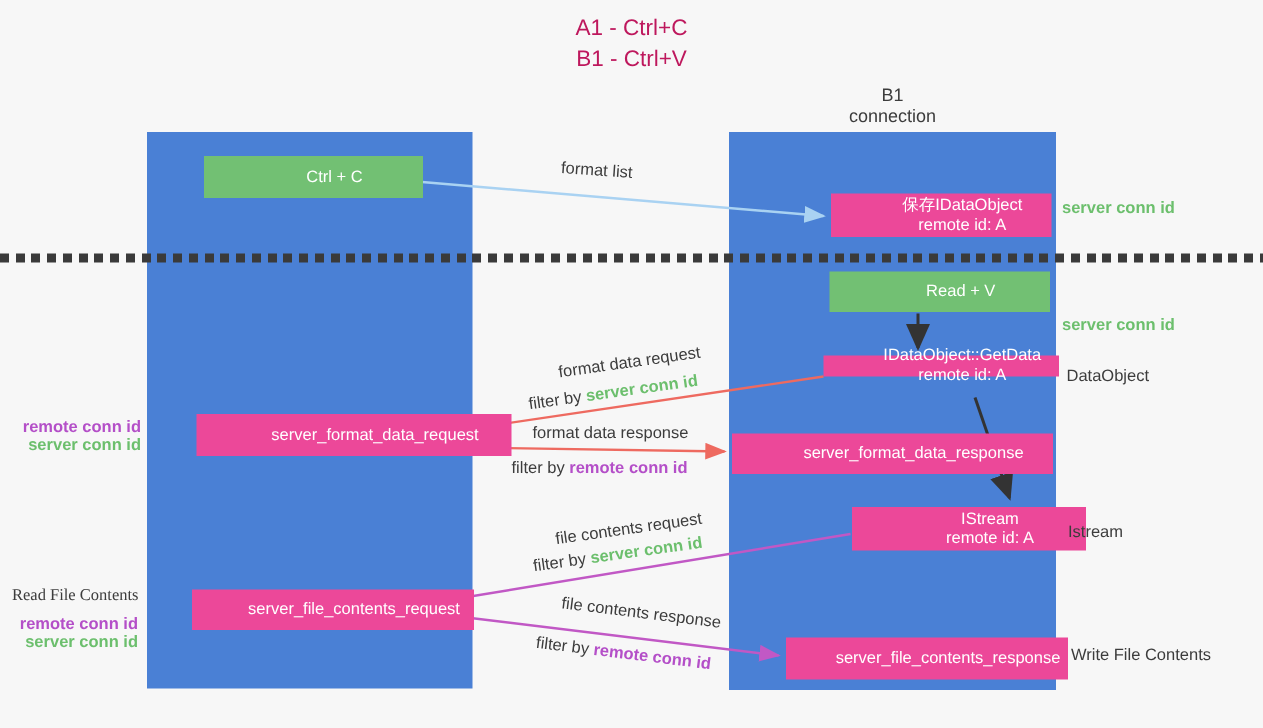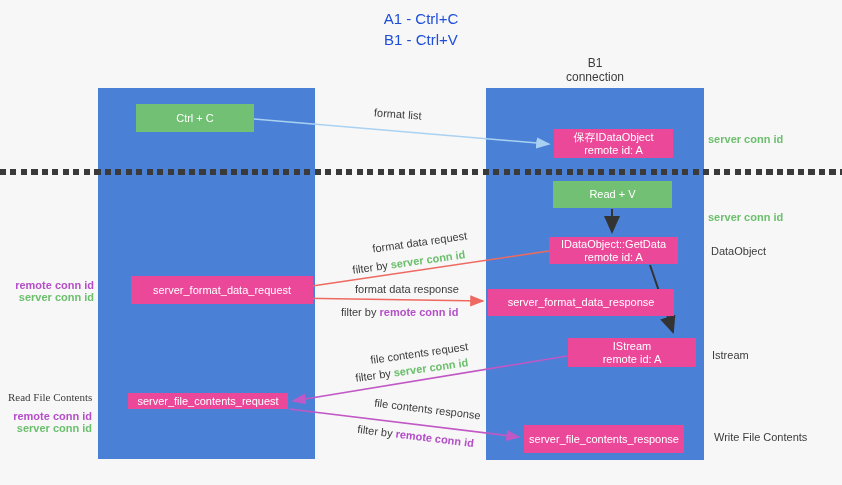--- a/index.html
+++ b/index.html
@@ -1,33 +1,33 @@
 <!DOCTYPE html>
 <html><head>
 <meta charset="utf-8">
 <style>
   html,body{margin:0;padding:0;}
   body{background:#f7f7f7;font-family:"Liberation Sans",sans-serif;}
   #stage{position:relative;width:842px;height:485px;background:#f7f7f7;overflow:hidden;}
 
   .title{position:absolute;left:0;top:8px;width:100%;text-align:center;
-         font-size:15px;line-height:21px;color:#1d4ed8;z-index:4;}
+         font-size:15px;line-height:21px;color:#be185d;z-index:4;}
   .lane-header{position:absolute;text-align:center;font-size:12px;line-height:14px;
                color:#3c3c3c;z-index:4;}
   .lane-header span{display:block;}
 
   .lane{position:absolute;background:#4a80d5;z-index:1;}
   .dotted-line{position:absolute;left:0;top:169px;width:842px;height:6px;z-index:2;
                background:repeating-linear-gradient(90deg,#3a3a3a 0 6px,transparent 6px 10.5px);}
 
   svg.arrows{position:absolute;left:0;top:0;z-index:3;pointer-events:none;}
 
   .node{position:absolute;display:flex;flex-direction:column;align-items:center;
         justify-content:center;color:#fff;font-size:11px;line-height:13px;
-        text-align:center;z-index:4;white-space:nowrap;}
+        text-align:center;z-index:4;white-space:nowrap;padding-left:28px;}
   .node.green{background:#72c073;}
   .node.orange{background:#ec4899;}
 
   .lbl{position:absolute;font-size:11px;color:#3c3c3c;white-space:nowrap;z-index:4;}
   .green-t{color:#6cbf6d;font-weight:bold;}
   .purple-t{color:#b44fc8;font-weight:bold;}
   .tilt-up{transform:rotate(-8deg);}
   .tilt-dn{transform:rotate(7deg);}
   .tilt-sm{transform:rotate(4deg);}
   .right-align{text-align:right;}
@@ -82,39 +82,39 @@
 
   <div class="node orange" style="left:554px;top:129px;width:119px;height:29px;">
     <span>保存IDataObject</span>
     <span>remote id: A</span>
   </div>
 
   <div class="node green" style="left:553px;top:181px;width:119px;height:27px;">
     <span>Read + V</span>
   </div>
 
-  <div class="node orange" style="left:549px;top:237px;width:129px;height:27px;">
+  <div class="node orange" style="left:549px;top:237px;width:129px;height:14px;">
     <span>IDataObject::GetData</span>
     <span>remote id: A</span>
   </div>
 
   <div class="node orange" style="left:131px;top:276px;width:182px;height:28px;">
     <span>server_format_data_request</span>
   </div>
 
   <div class="node orange" style="left:488px;top:289px;width:186px;height:27px;">
     <span>server_format_data_response</span>
   </div>
 
   <div class="node orange" style="left:568px;top:338px;width:128px;height:29px;">
     <span>IStream</span>
     <span>remote id: A</span>
   </div>
 
-  <div class="node orange" style="left:128px;top:393px;width:160px;height:16px;">
+  <div class="node orange" style="left:128px;top:393px;width:160px;height:27px;">
     <span>server_file_contents_request</span>
   </div>
 
   <div class="node orange" style="left:524px;top:425px;width:160px;height:28px;">
     <span>server_file_contents_response</span>
   </div>
 
   <div class="lbl tilt-sm" style="left:374px;top:108px;">format list</div>
 
   <div class="lbl tilt-up" style="left:372px;top:236px;">format data request</div>

